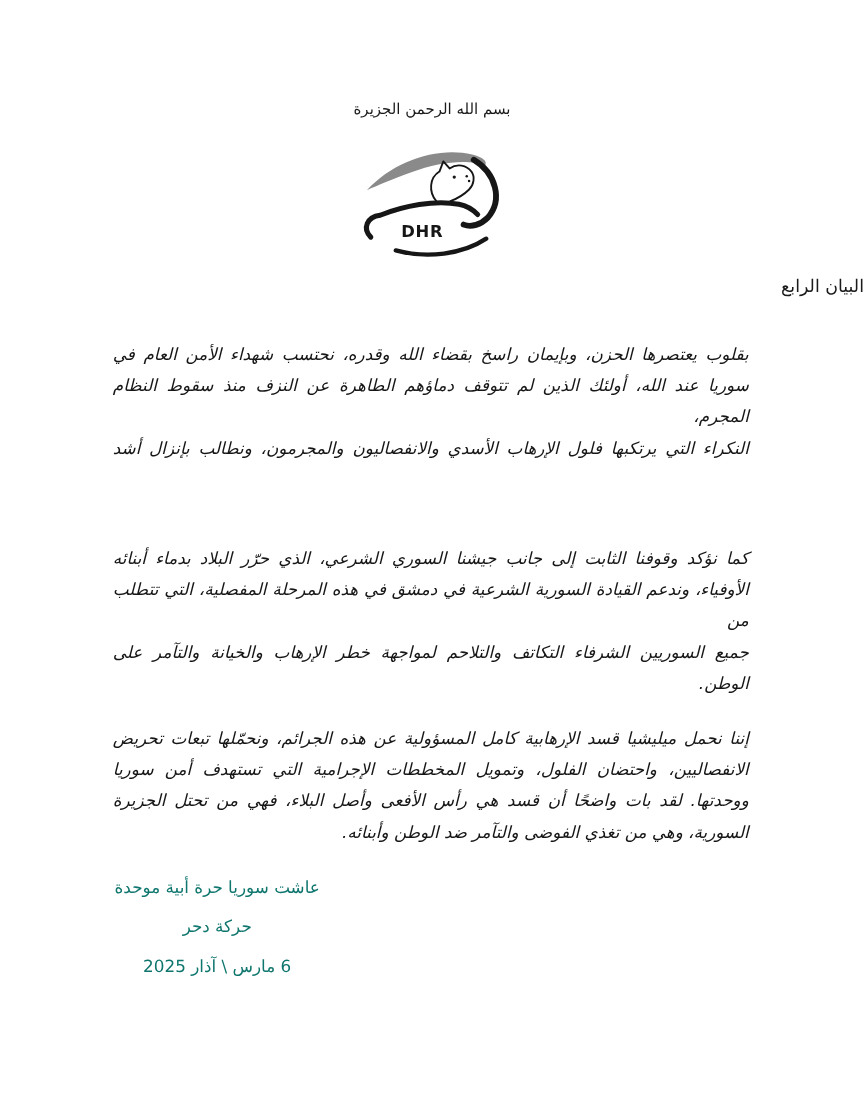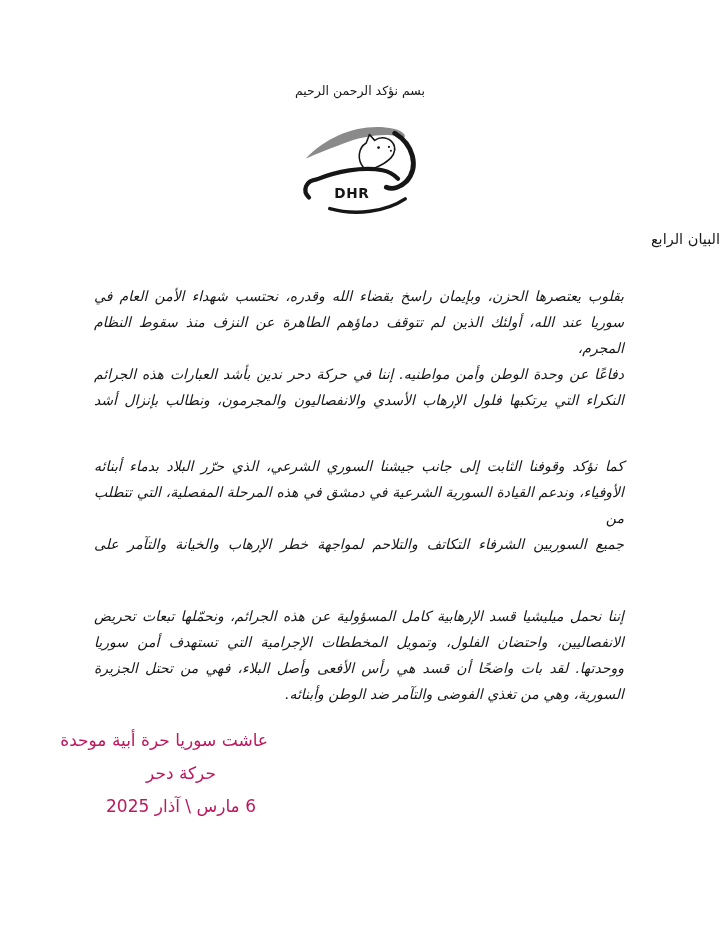--- a/index.html
+++ b/index.html
@@ -63,32 +63,32 @@
   #para-2 { top: 453px; }
   #para-3 { top: 603px; margin-left: 45px; }
   .footer-block {
     position: absolute;
     top: 724px;
     left: 94px;
     width: 174px;
     text-align: center;
   }
   .footer-block .footer-line {
-    font-size: 17px;
+    font-size: 14px;
     line-height: 33px;
-    color: #be185d;
+    color: #0f766e;
     white-space: nowrap;
   }
 </style>
 </head>
 <body>
 
 <div class="page">
 
-  <div class="bismillah">بسم نؤكد الرحمن الرحيم</div>
+  <div class="bismillah">بسم الله الرحمن الجزيرة</div>
 
   <div class="logo-wrap">
     <svg viewBox="0 0 200 165" xmlns="http://www.w3.org/2000/svg">
 
       <path d="M15,68 C50,30 105,12 150,22 C163,25 171,31 166,37 C150,28 110,30 72,45 C48,54 28,62 15,68 Z" fill="#8a8a8a"></path>
 
       <g stroke="#161616" stroke-width="2.4" fill="none" stroke-linecap="round" stroke-linejoin="round">
         <path d="M104,82 C94,70 95,52 108,44 L113,31 L121,40 C131,33 143,36 149,44 C154,51 152,61 146,67 C139,74 130,79 122,82"></path>
       </g>
       <circle cx="127" cy="51" r="2.1" fill="#161616"></circle>
@@ -103,28 +103,28 @@
 
       <text x="86" y="128" text-anchor="middle" font-family="DejaVu Sans, sans-serif" font-size="21" font-weight="bold" letter-spacing="1" fill="#161616">DHR</text>
     </svg>
   </div>
 
   <div class="statement-title">البيان الرابع</div>
 
   <div class="para" id="para-1">
     <div class="line">بقلوب يعتصرها الحزن، وبإيمان راسخ بقضاء الله وقدره، نحتسب شهداء الأمن العام في</div>
     <div class="line">سوريا عند الله، أولئك الذين لم تتوقف دماؤهم الطاهرة عن النزف منذ سقوط النظام المجرم،</div>
-    <div class="line">دفاعًا عن وحدة الوطن وأمن مواطنيه. إننا في حركة دحر ندين بأشد العبارات هذه الجرائم</div>
     <div class="line">النكراء التي يرتكبها فلول الإرهاب الأسدي والانفصاليون والمجرمون، ونطالب بإنزال أشد</div>
   </div>
 
   <div class="para" id="para-2">
     <div class="line">كما نؤكد وقوفنا الثابت إلى جانب جيشنا السوري الشرعي، الذي حرّر البلاد بدماء أبنائه</div>
     <div class="line">الأوفياء، وندعم القيادة السورية الشرعية في دمشق في هذه المرحلة المفصلية، التي تتطلب من</div>
     <div class="line">جميع السوريين الشرفاء التكاتف والتلاحم لمواجهة خطر الإرهاب والخيانة والتآمر على</div>
+    <div class="line last">الوطن.</div>
   </div>
 
   <div class="para" id="para-3">
     <div class="line">إننا نحمل ميليشيا قسد الإرهابية كامل المسؤولية عن هذه الجرائم، ونحمّلها تبعات تحريض</div>
     <div class="line">الانفصاليين، واحتضان الفلول، وتمويل المخططات الإجرامية التي تستهدف أمن سوريا</div>
     <div class="line">ووحدتها. لقد بات واضحًا أن قسد هي رأس الأفعى وأصل البلاء، فهي من تحتل الجزيرة</div>
     <div class="line last">السورية، وهي من تغذي الفوضى والتآمر ضد الوطن وأبنائه.</div>
   </div>
 
   <div class="footer-block">

